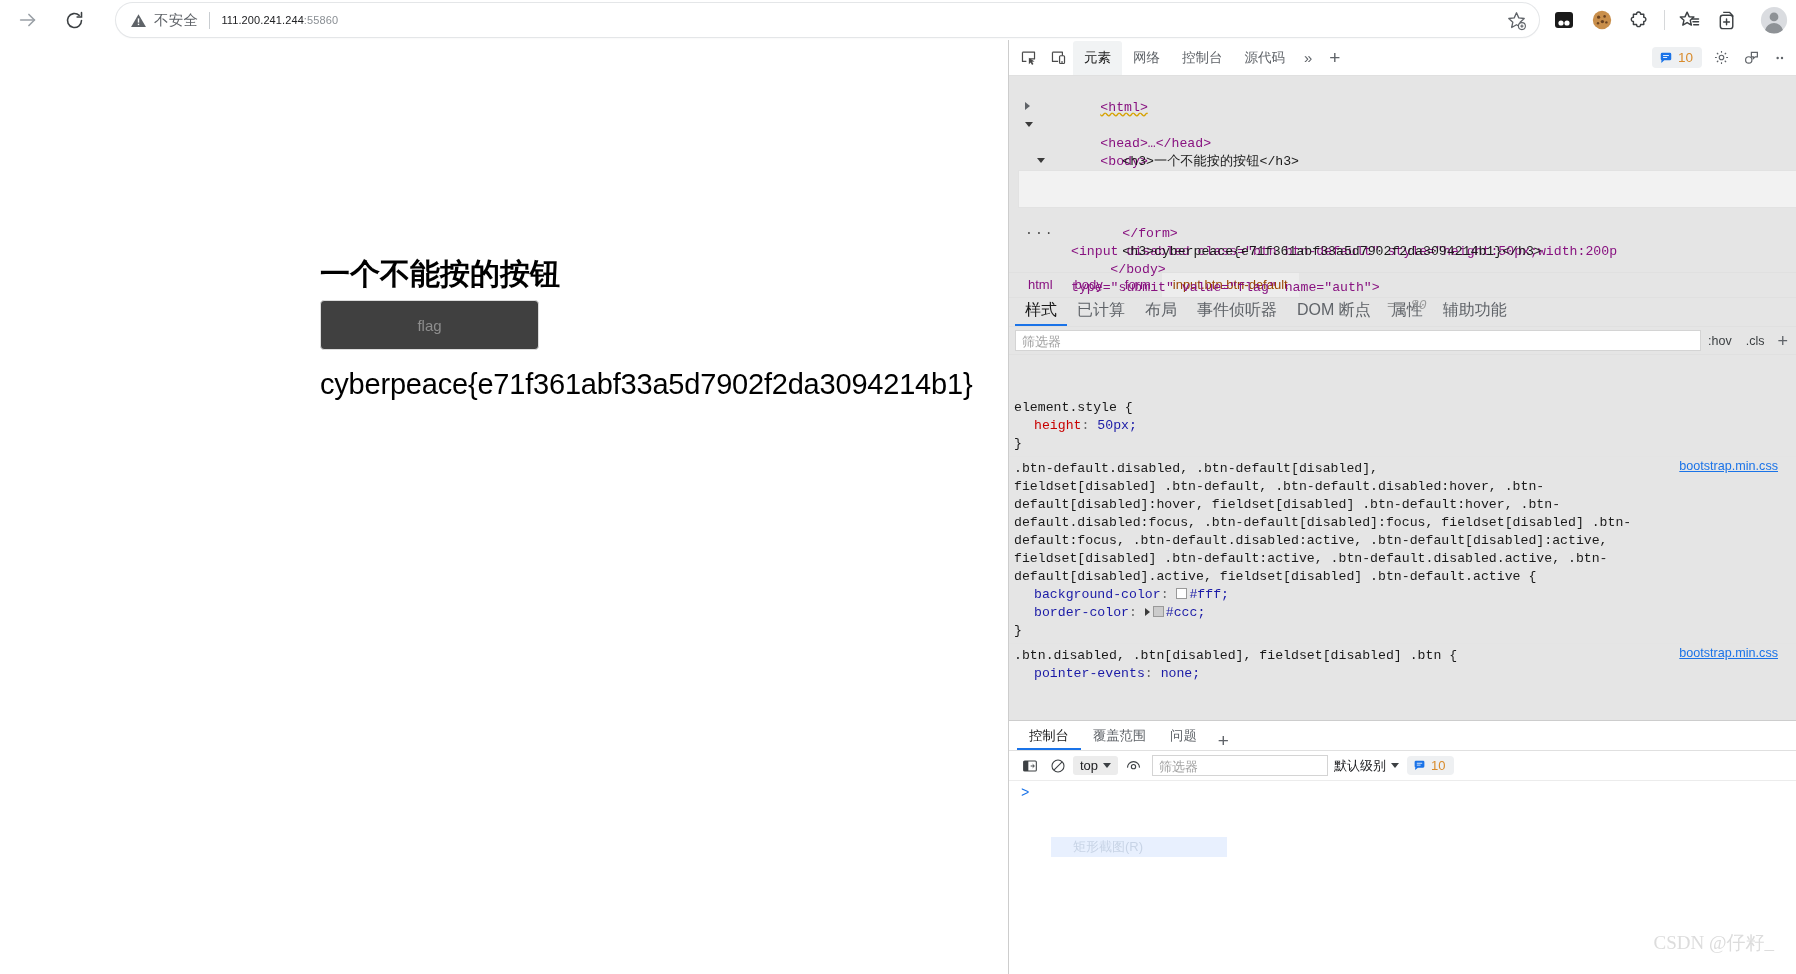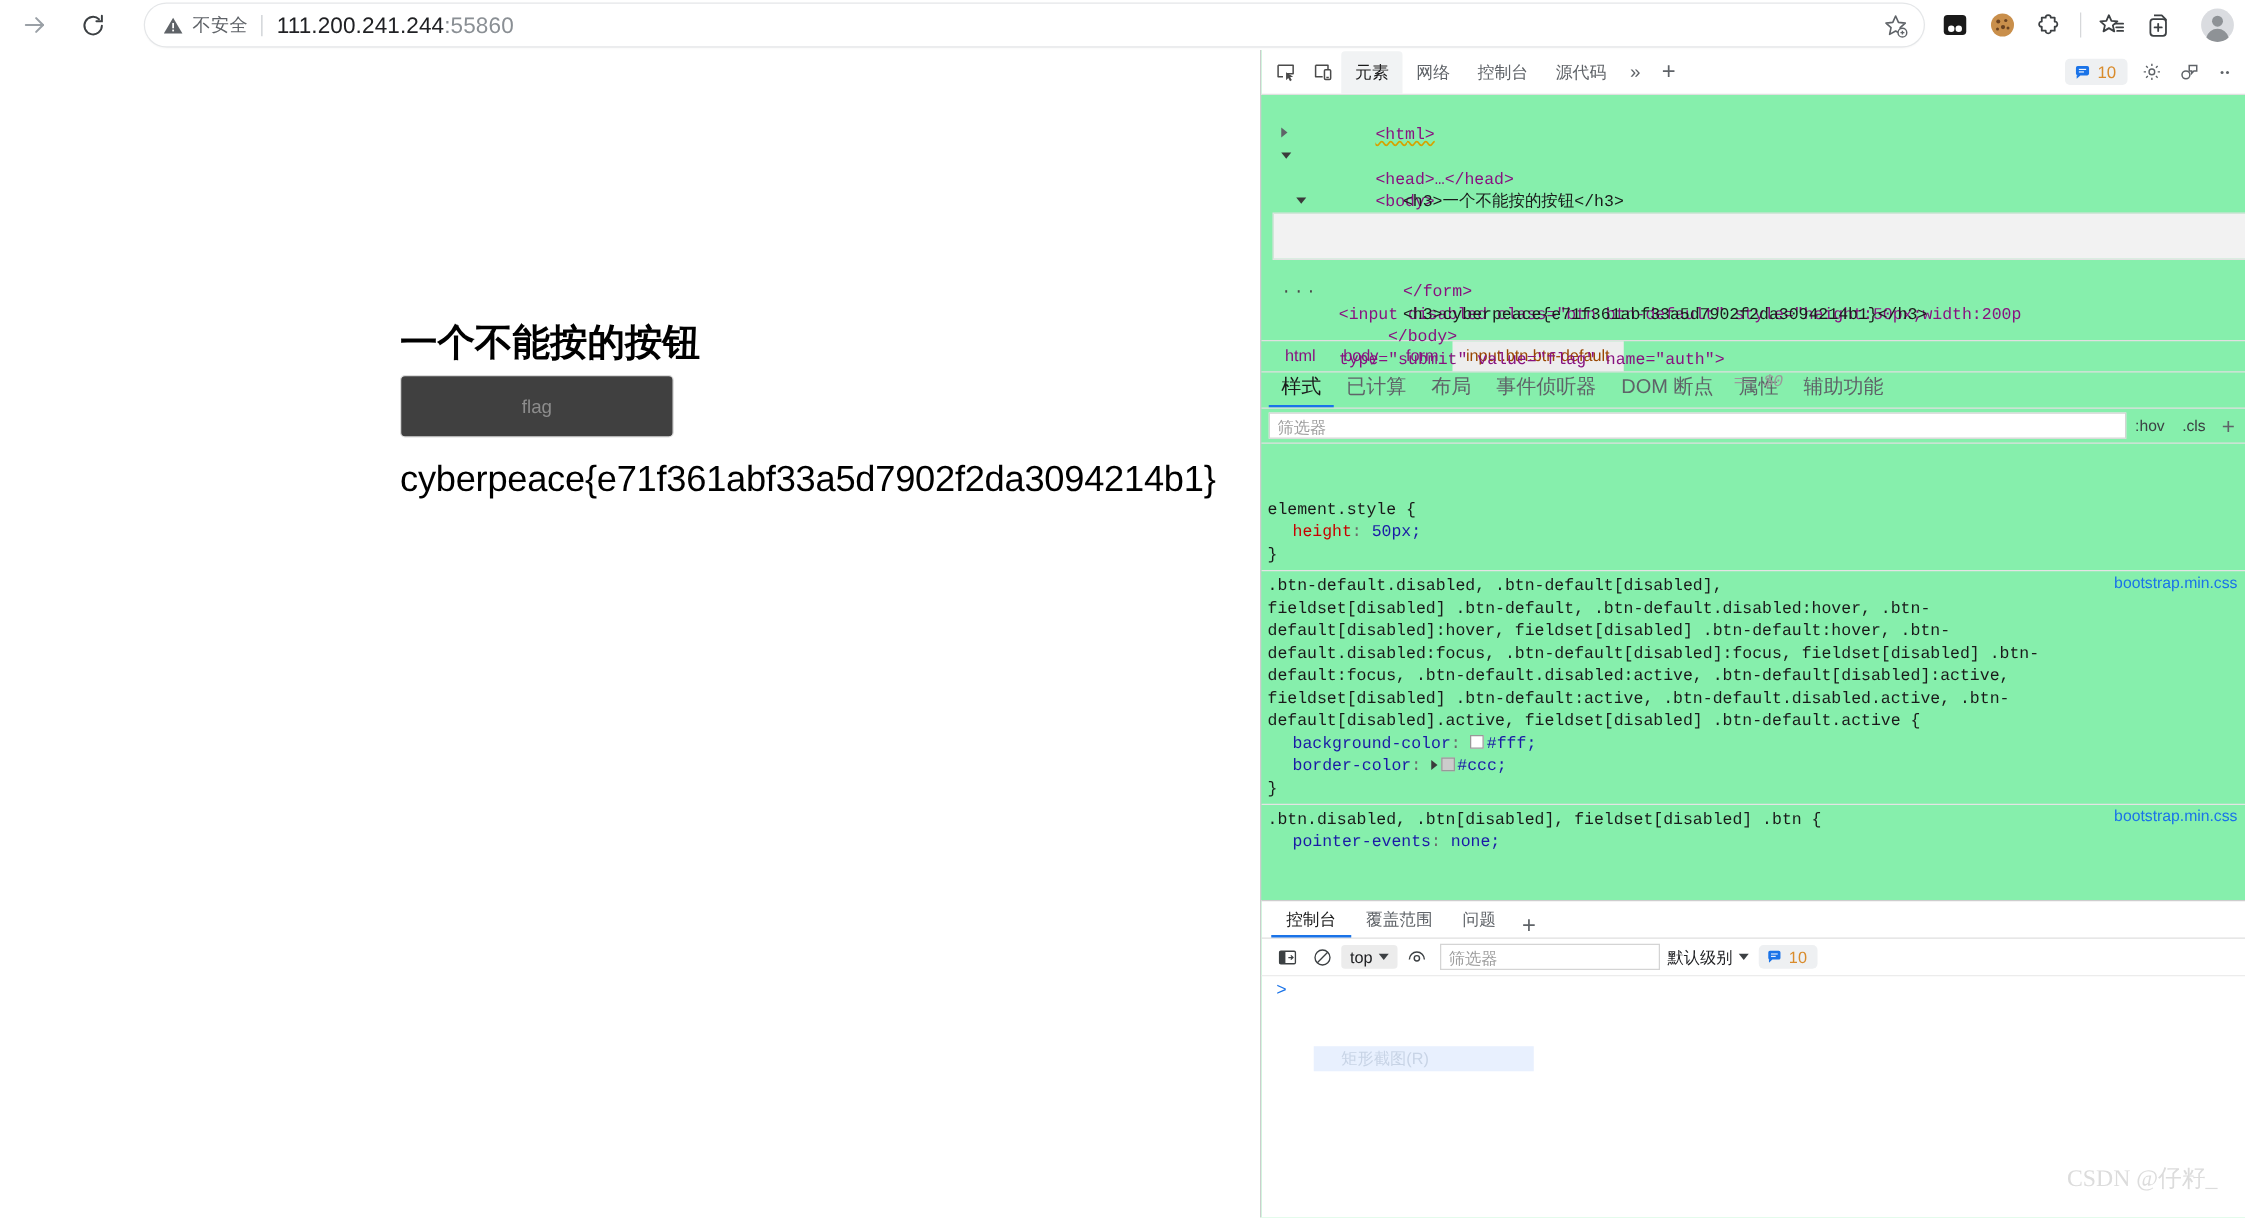--- a/index.html
+++ b/index.html
@@ -30,21 +30,21 @@
     box-shadow: 0 0 0 1px #e4e6e8, 0 1px 2px rgba(0,0,0,.08);
   }
   .warn-icon { width: 17px; height: 17px; flex: none; margin-right: 7px; }
   .omni-security {
     font-size: 14.5px; color: #5f6368; white-space: nowrap;
     letter-spacing: .3px;
   }
   .omni-sep {
     width: 1px; height: 17px; background: #c9cdd1; margin: 0 11px; flex: none;
   }
-  .omni-url { font-size: 18px; color: #202124; white-space: nowrap; letter-spacing: .1px; }
+  .omni-url { font-size: 11px; color: #202124; white-space: nowrap; letter-spacing: .1px; }
   .omni-url .port { color: #8a8f94; }
   .omni-spacer { flex: 1; }
   .star-btn { width: 30px; height: 30px; display:flex; align-items:center; justify-content:center; flex:none; }
   .ext-icons { display: flex; align-items: center; flex: none; padding-right: 6px; }
   .ext-icon {
     width: 38px; height: 38px; display: flex; align-items: center; justify-content: center; flex: none;
   }
   .ext-div { width:1px; height:20px; background:#d6d8da; margin:0 5px; flex:none; }
   .avatar-btn { width: 44px; height: 40px; display:flex; align-items:center; justify-content:center; flex:none; }
 
@@ -70,21 +70,21 @@
     position: absolute; left: 320px; top: 328px;
     font-size: 29px; font-weight: normal; color: #000;
     font-family: "Liberation Sans", sans-serif; margin: 0;
     letter-spacing: -.2px;
   }
 
   
   .devtools {
     position: absolute; top: 40px; left: 1008px;
     width: 788px; height: 934px;
-    background: #86efac;
+    background: #e5e5e5;
     border-left: 1px solid #cdcdcd;
     font-family: "Liberation Sans", sans-serif;
     overflow: hidden;
   }
   .dt-toolbar {
     height: 36px; display: flex; align-items: center;
     border-bottom: 1px solid #e0e0e0; background: #fff;
     padding-left: 4px;
   }
   .dt-icon-btn {
@@ -166,22 +166,22 @@
     font-size: 13.2px; line-height: 18px; color: #1a1a1a;
     padding: 3px 0 0 0; overflow: hidden;
   }
   .rule { padding: 0 6px 0 5px; position: relative; margin-top: 41px; }
   .rule-sep { border-top: 1px solid #e4e4e4; margin-top: 3px; padding-top: 3px; }
   .sel { color: #1a1a1a; }
   .prop { color: #c80000; }
   .prop-blue { color: #1a1aa6; }
   .val { color: #1a1aa6; }
   .src-link {
-    position: absolute; right: 6px; top: 0;
-    color: #1a73e8; font-size: 12.6px;
+    position: absolute; right: 18px; top: 0;
+    color: #1a73e8; text-decoration: underline; font-size: 12.6px;
     font-family: "Liberation Sans", sans-serif; white-space: nowrap;
   }
   .swatch {
     display: inline-block; width: 11px; height: 11px; border: 1px solid #999;
     vertical-align: -1px; margin-right: 2px;
   }
   .arrow-r { display:inline-block; width:0;height:0; border-left:5px solid #3b3b3b;
     border-top:4px solid transparent;border-bottom:4px solid transparent; vertical-align: 0px; margin-right: 3px;}
   .indent { padding-left: 20px; }
 

